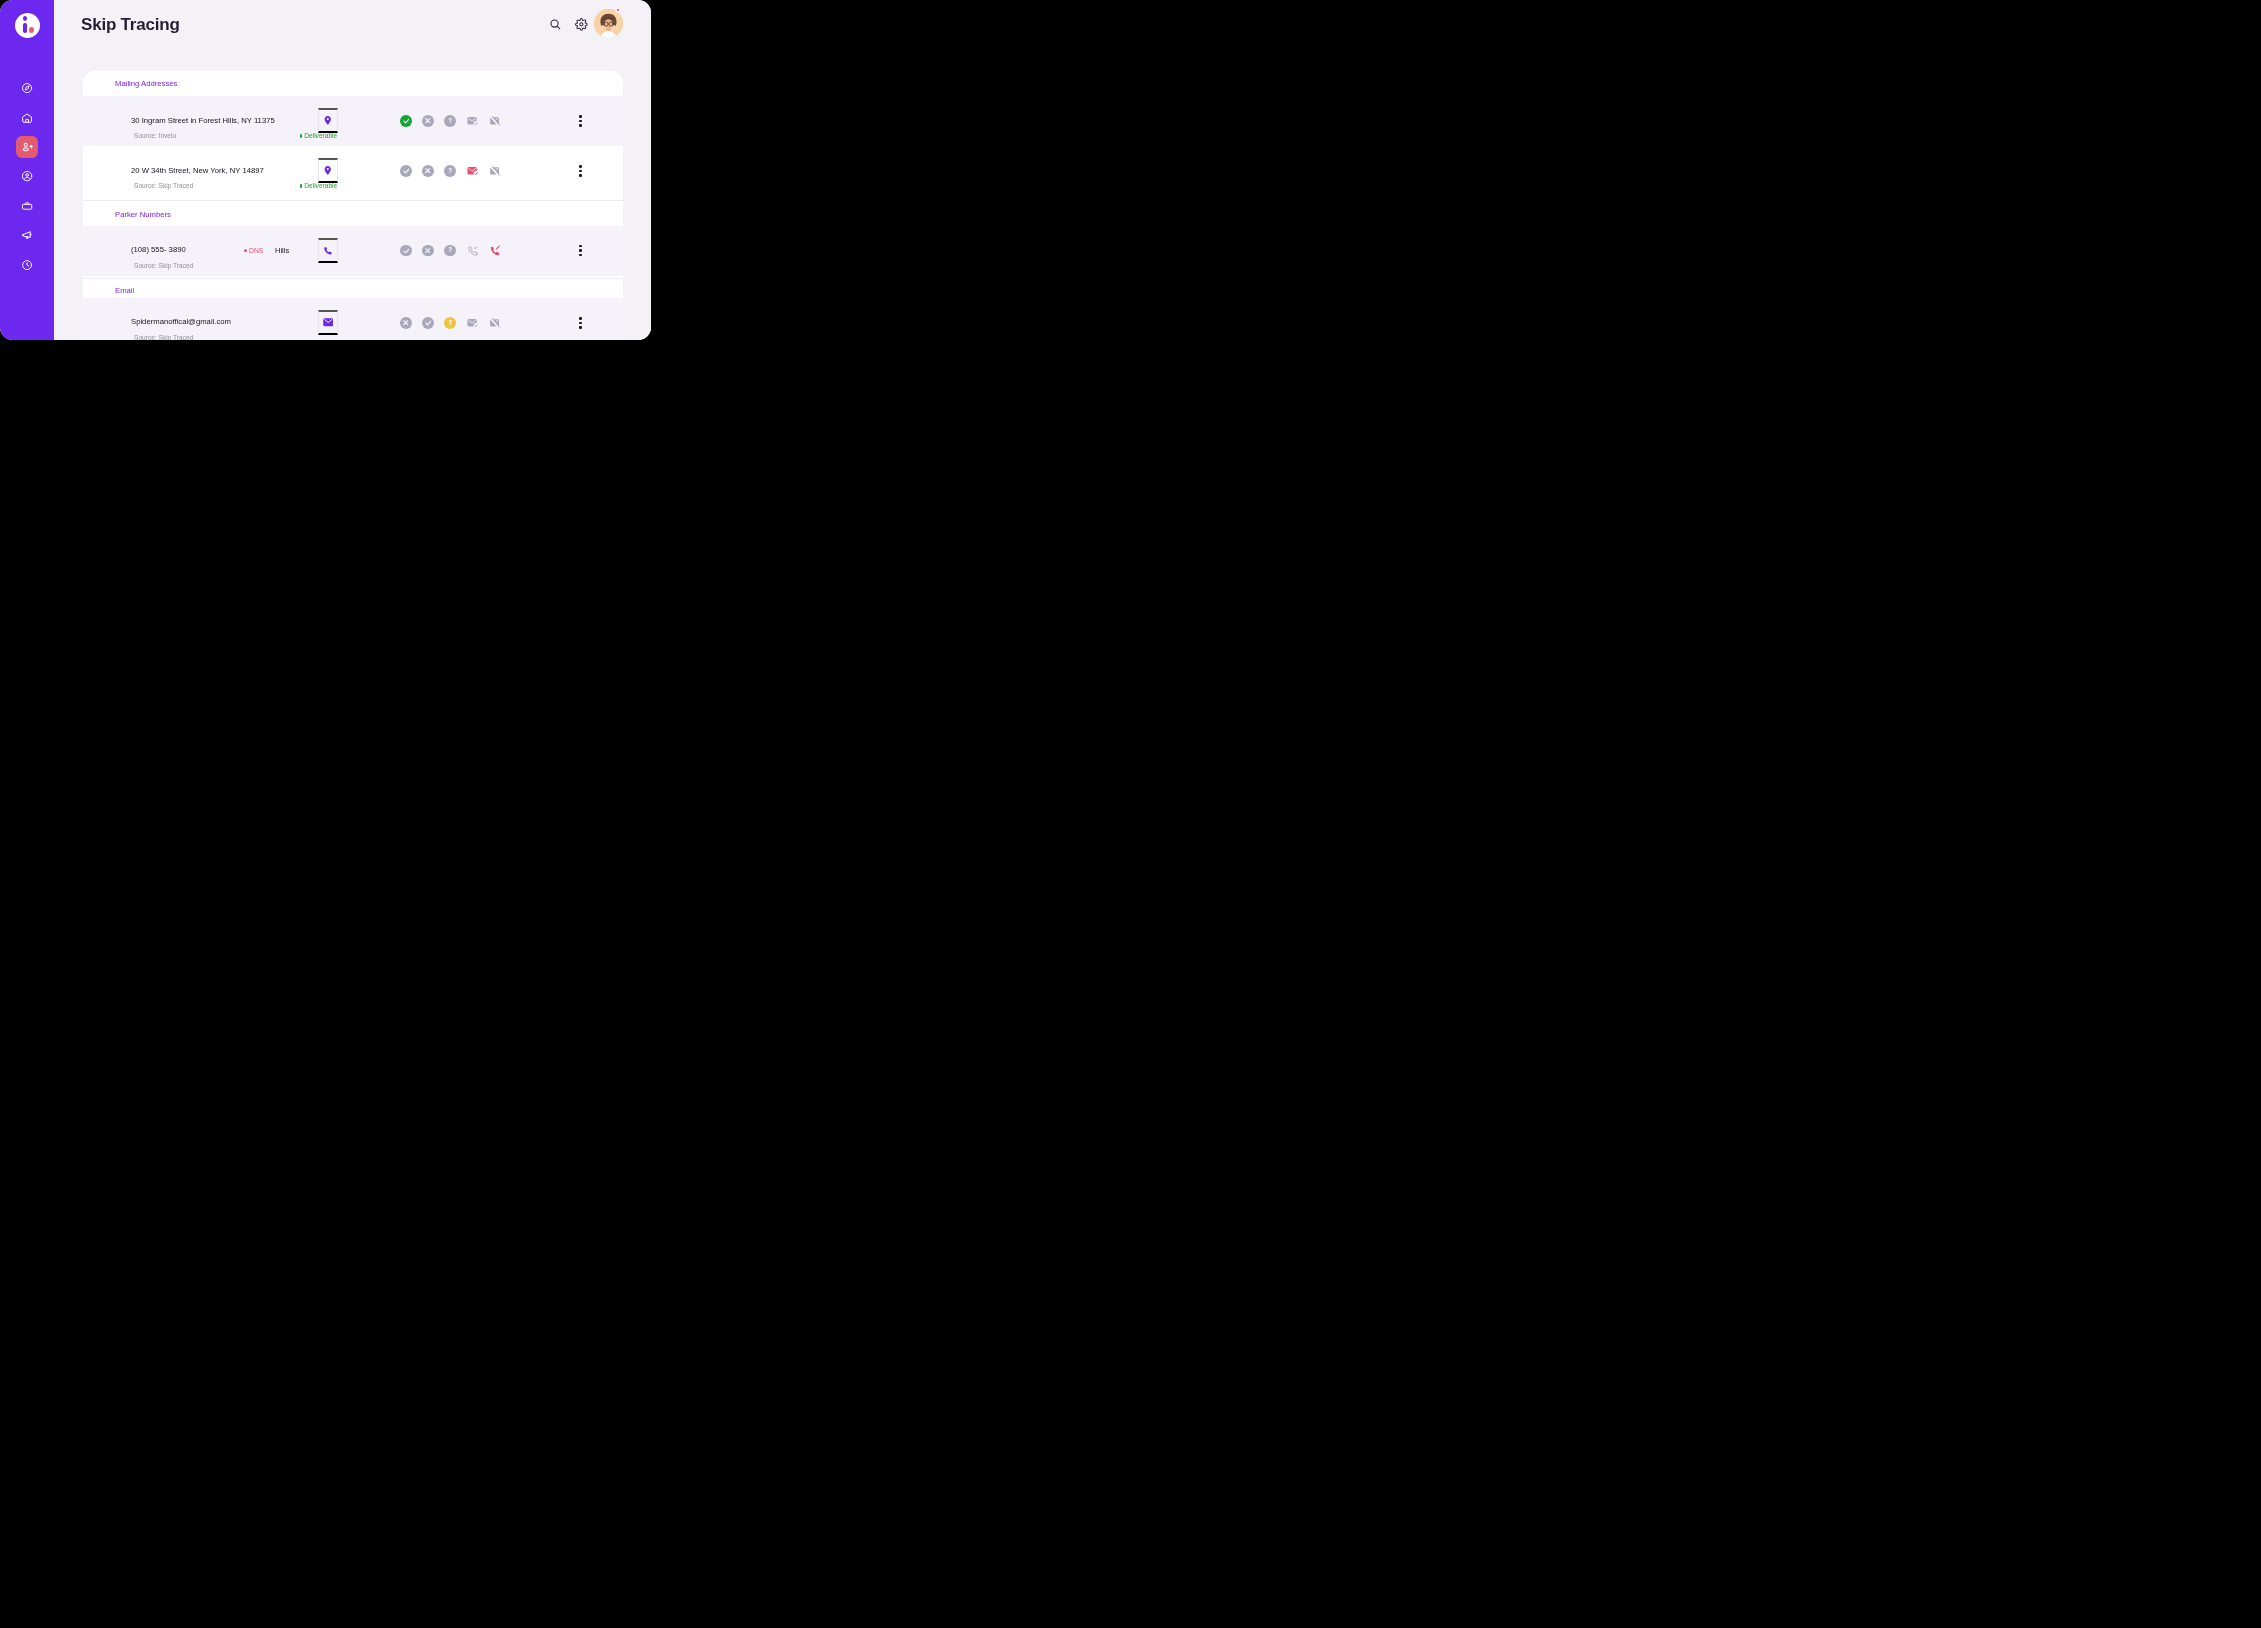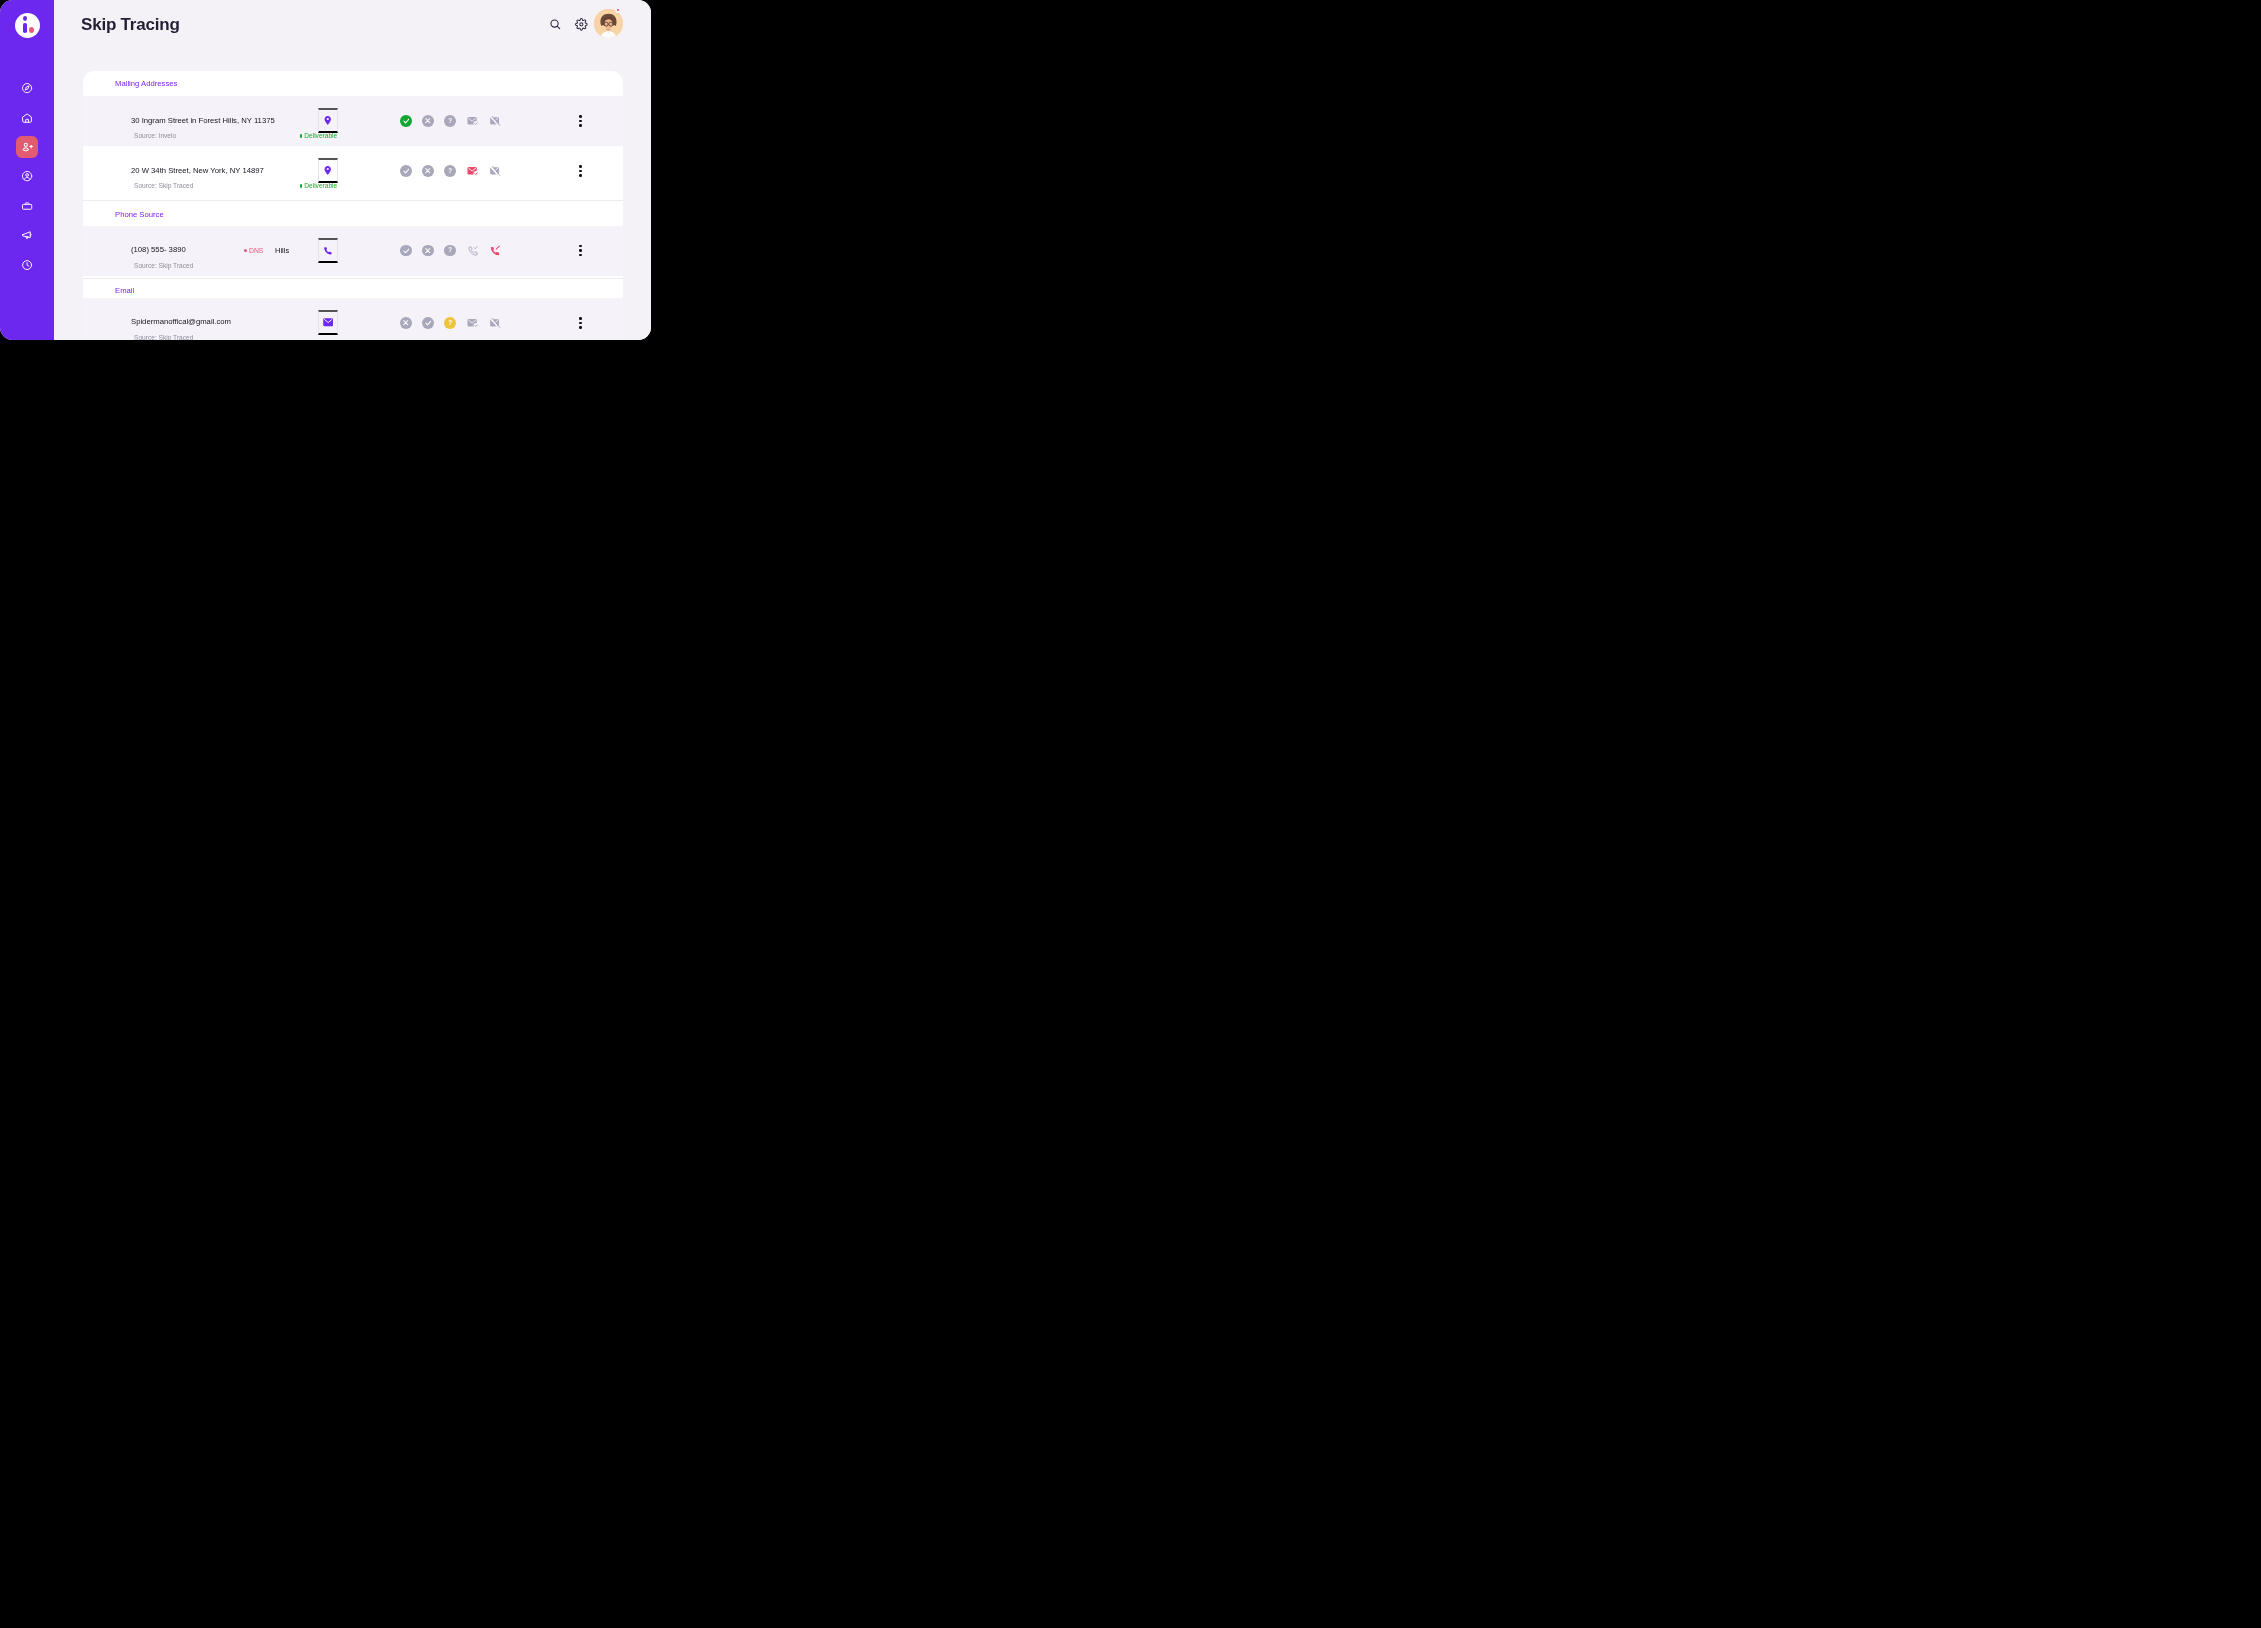--- a/index.html
+++ b/index.html
@@ -265,21 +265,21 @@
           </div>
           <button class="menu-btn">
               <i></i>
               <i></i>
               <i></i>
             </button>
         </div>
       </div>
 
       <div class="section phones">
-        <div class="sec-label">Phone Source</div>
+        <div class="sec-label">Parker Numbers</div>
 
         <div class="row">
           <div class="l1">(108) 555- 3890</div>
           <div class="src">Source: Skip Traced</div>
           <div class="tag-dns"><span class="dot p"></span><span>DNS</span></div>
           <div class="tag-type">Hills</div>
           <button class="iconcol">
             <svg width="9.5" height="9.5" viewBox="0 0 24 24">
                 <path d="M21.5 16.9v2.9c0 1-.9 1.9-2 1.8-3-.2-5.8-1.2-8.2-2.9a19 19 0 0 1-5.5-5.5C4.1 10.8 3.1 8 2.9 5c-.1-1.1.8-2 1.8-2h2.9c.9 0 1.7.7 1.8 1.6.1.9.3 1.8.6 2.6.2.7.1 1.4-.4 1.9l-1.2 1.2c1.4 2.3 3.3 4.2 5.6 5.6l1.2-1.2c.5-.5 1.2-.6 1.9-.4.8.3 1.7.5 2.6.6 1 .1 1.8.9 1.8 2z" fill="#6d28f0"></path>
               </svg>

